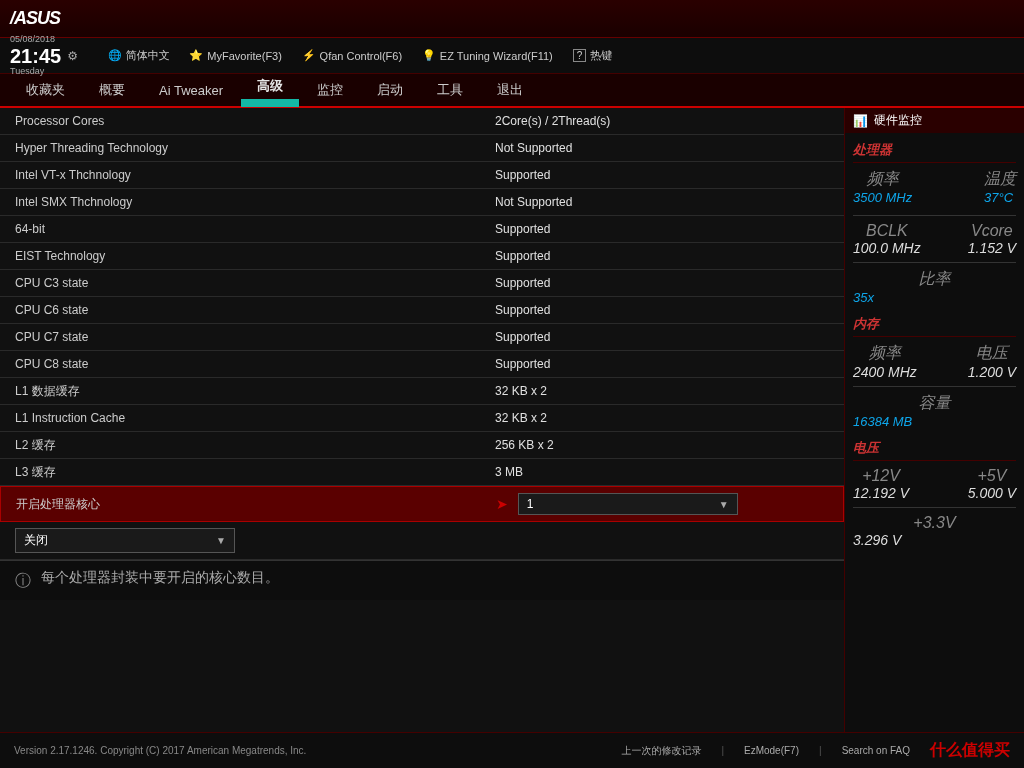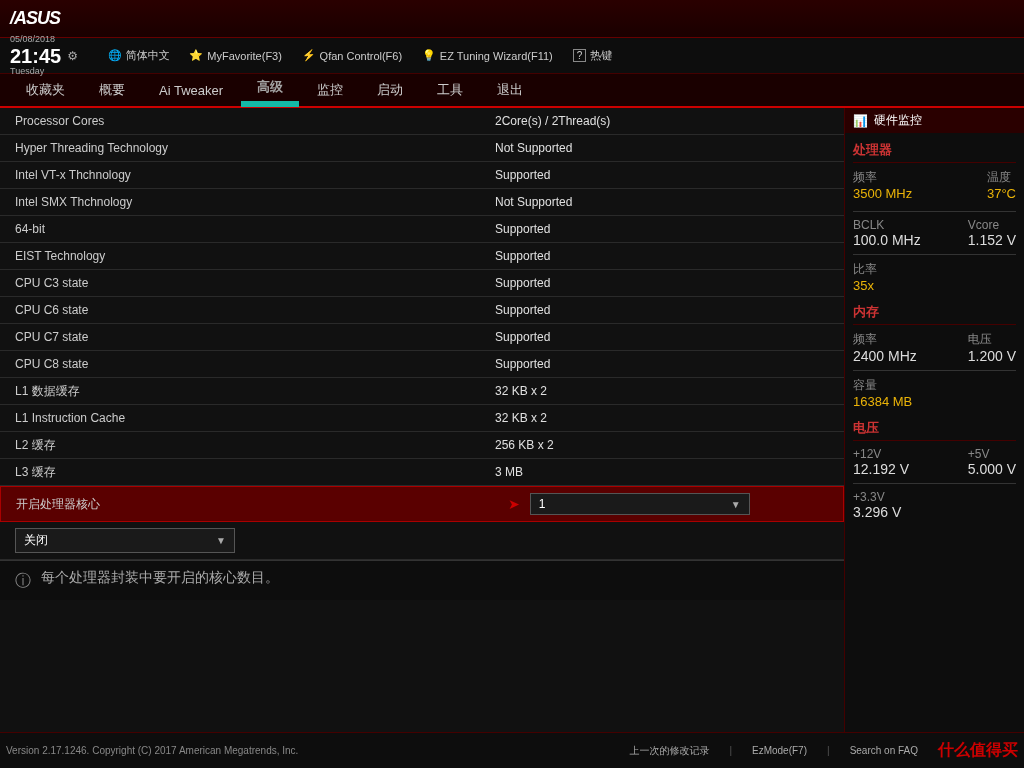--- a/index.html
+++ b/index.html
@@ -86,22 +86,22 @@
       padding: 0 16px;
       height: 34px;
       display: flex;
       align-items: center;
       font-size: 13px;
       color: #ccc;
       cursor: pointer;
       position: relative;
     }
     .nav-tab.active {
-      color: #a3a3a3;
-      border-bottom: 6px solid #14b8a6;
+      color: #e5e5e5;
+      border-bottom: 8px solid #14b8a6;
       font-weight: bold;
     }
 
     
     .content-area {
       flex: 1;
       background: #111;
       overflow-y: auto;
       padding: 0;
     }
@@ -129,21 +129,20 @@
     .dropdown-row {
       display: flex;
       align-items: center;
       padding: 6px 15px;
       border-bottom: 1px solid #2a2a2a;
       min-height: 32px;
     }
     .dropdown-row.selected {
       background: #5a0000;
       border: 1px solid #aa0000;
-      gap: 12px;
     }
     .dropdown-label {
       flex: 0 0 480px;
       font-size: 12px;
       color: #ccc;
     }
     .dropdown-select {
       flex: 0 0 220px;
       background: #1a1a1a;
       border: 1px solid #555;
@@ -190,57 +189,59 @@
       color: #fff;
       font-size: 12px;
       padding: 4px 8px;
       display: flex;
       align-items: center;
       gap: 6px;
       margin: -8px -8px 8px -8px;
     }
     .sidebar-section {
       margin-bottom: 10px;
+      font-style: italic;
     }
     .sidebar-section-title {
       color: #cc3333;
       font-size: 13px;
       font-weight: bold;
       border-bottom: 1px solid #400;
       padding-bottom: 3px;
       margin-bottom: 6px;
     }
     .sidebar-key {
-      font-size: 12px;
+      font-size: 16px;
       color: #888;
+      text-align: center;
     }
     .sidebar-val {
       font-size: 14px;
       color: #ddd;
     }
     .sidebar-big-val {
       font-size: 13px;
-      color: #eab308;
+      color: #0ea5e9;
       margin-bottom: 4px;
     }
     .sidebar-divider {
       border: none;
       border-top: 1px solid #333;
       margin: 6px 0;
     }
 
     
     .footer {
       background: #0d0d0d;
       border-top: 1px solid #400;
       height: 36px;
       display: flex;
       align-items: center;
       justify-content: space-between;
-      padding: 0 6px;
+      padding: 0 14px;
       font-size: 10px;
       color: #888;
     }
     .footer-right {
       display: flex;
       align-items: center;
       gap: 20px;
     }
     .footer-link {
       color: #aaa;

